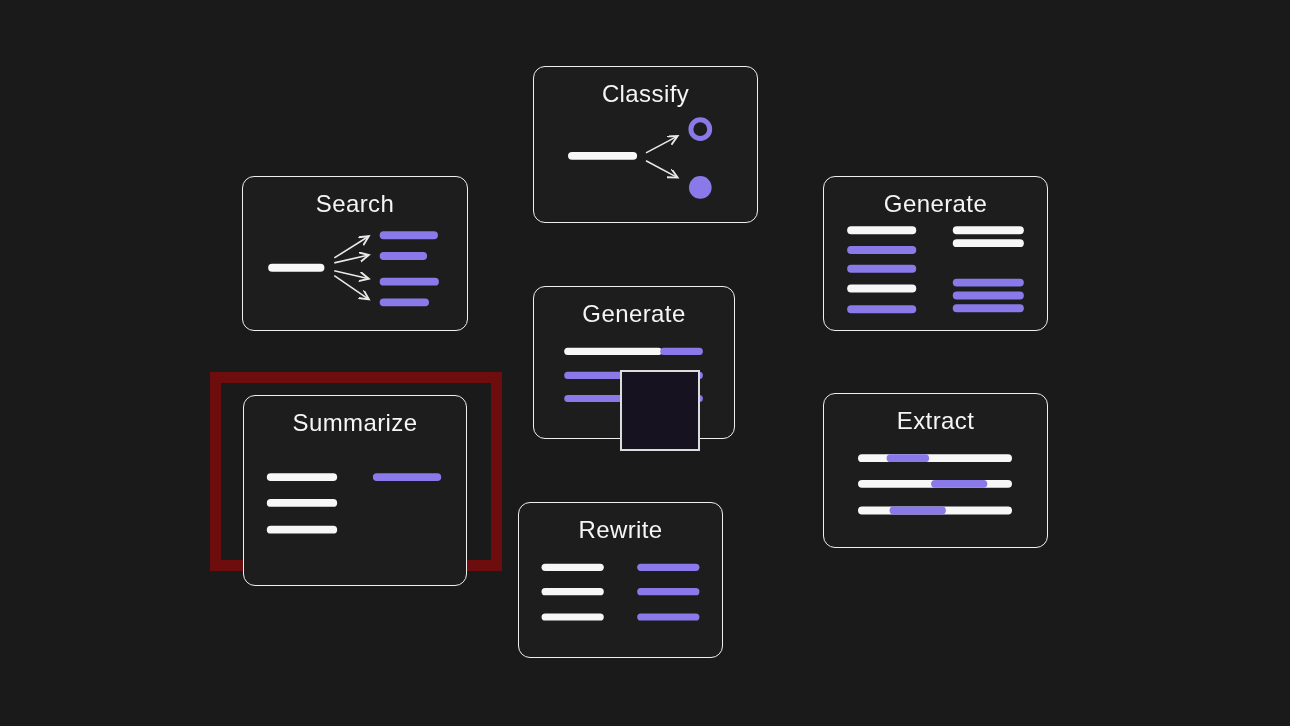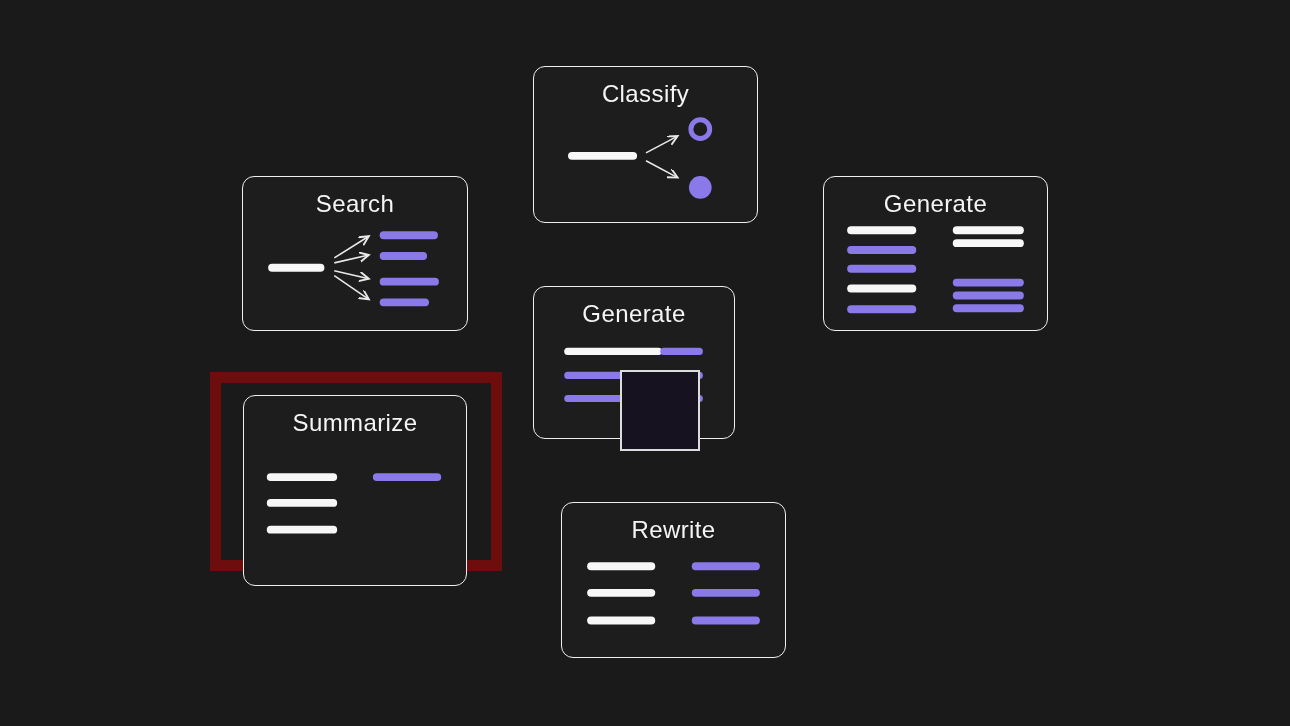--- a/index.html
+++ b/index.html
@@ -110,22 +110,33 @@
   <div class="card" style="left:243px;top:395px;width:224px;height:191px">
     <div class="card-title">Summarize</div>
     <svg class="card-art" viewBox="0 0 224 153" aria-hidden="true">
       <rect class="bar-w" x="23" y="59" width="71" height="8" rx="4"></rect>
       <rect class="bar-w" x="23" y="85" width="71" height="8" rx="4"></rect>
       <rect class="bar-w" x="23" y="112" width="71" height="8" rx="4"></rect>
       <rect class="bar-p" x="130" y="59" width="69" height="8" rx="4"></rect>
     </svg>
   </div>
 
+  <div class="card" style="left:823px;top:393px;width:225px;height:155px">
+    <div class="card-title">Extract</div>
+    <svg class="card-art" viewBox="0 0 225 155" aria-hidden="true">
+      <rect class="bar-w" x="34" y="61" width="156" height="8" rx="4"></rect>
+      <rect class="bar-p" x="63" y="61" width="43" height="8" rx="4"></rect>
+      <rect class="bar-w" x="34" y="87" width="156" height="8" rx="4"></rect>
+      <rect class="bar-p" x="108" y="87" width="57" height="8" rx="4"></rect>
+      <rect class="bar-w" x="34" y="114" width="156" height="8" rx="4"></rect>
+      <rect class="bar-p" x="66" y="114" width="57" height="8" rx="4"></rect>
+    </svg>
+  </div>
 
-  <div class="card" style="left:561px;top:502px;width:225px;height:156px">
+  <div class="card" style="left:518px;top:502px;width:205px;height:156px">
     <div class="card-title">Rewrite</div>
     <svg class="card-art" viewBox="0 0 225 156" aria-hidden="true">
       <rect class="bar-w" x="25" y="60" width="69" height="8" rx="4"></rect>
       <rect class="bar-w" x="25" y="87" width="69" height="8" rx="4"></rect>
       <rect class="bar-w" x="25" y="115" width="69" height="8" rx="4"></rect>
       <rect class="bar-p" x="131" y="60" width="69" height="8" rx="4"></rect>
       <rect class="bar-p" x="131" y="87" width="69" height="8" rx="4"></rect>
       <rect class="bar-p" x="131" y="115" width="69" height="8" rx="4"></rect>
     </svg>
   </div>

